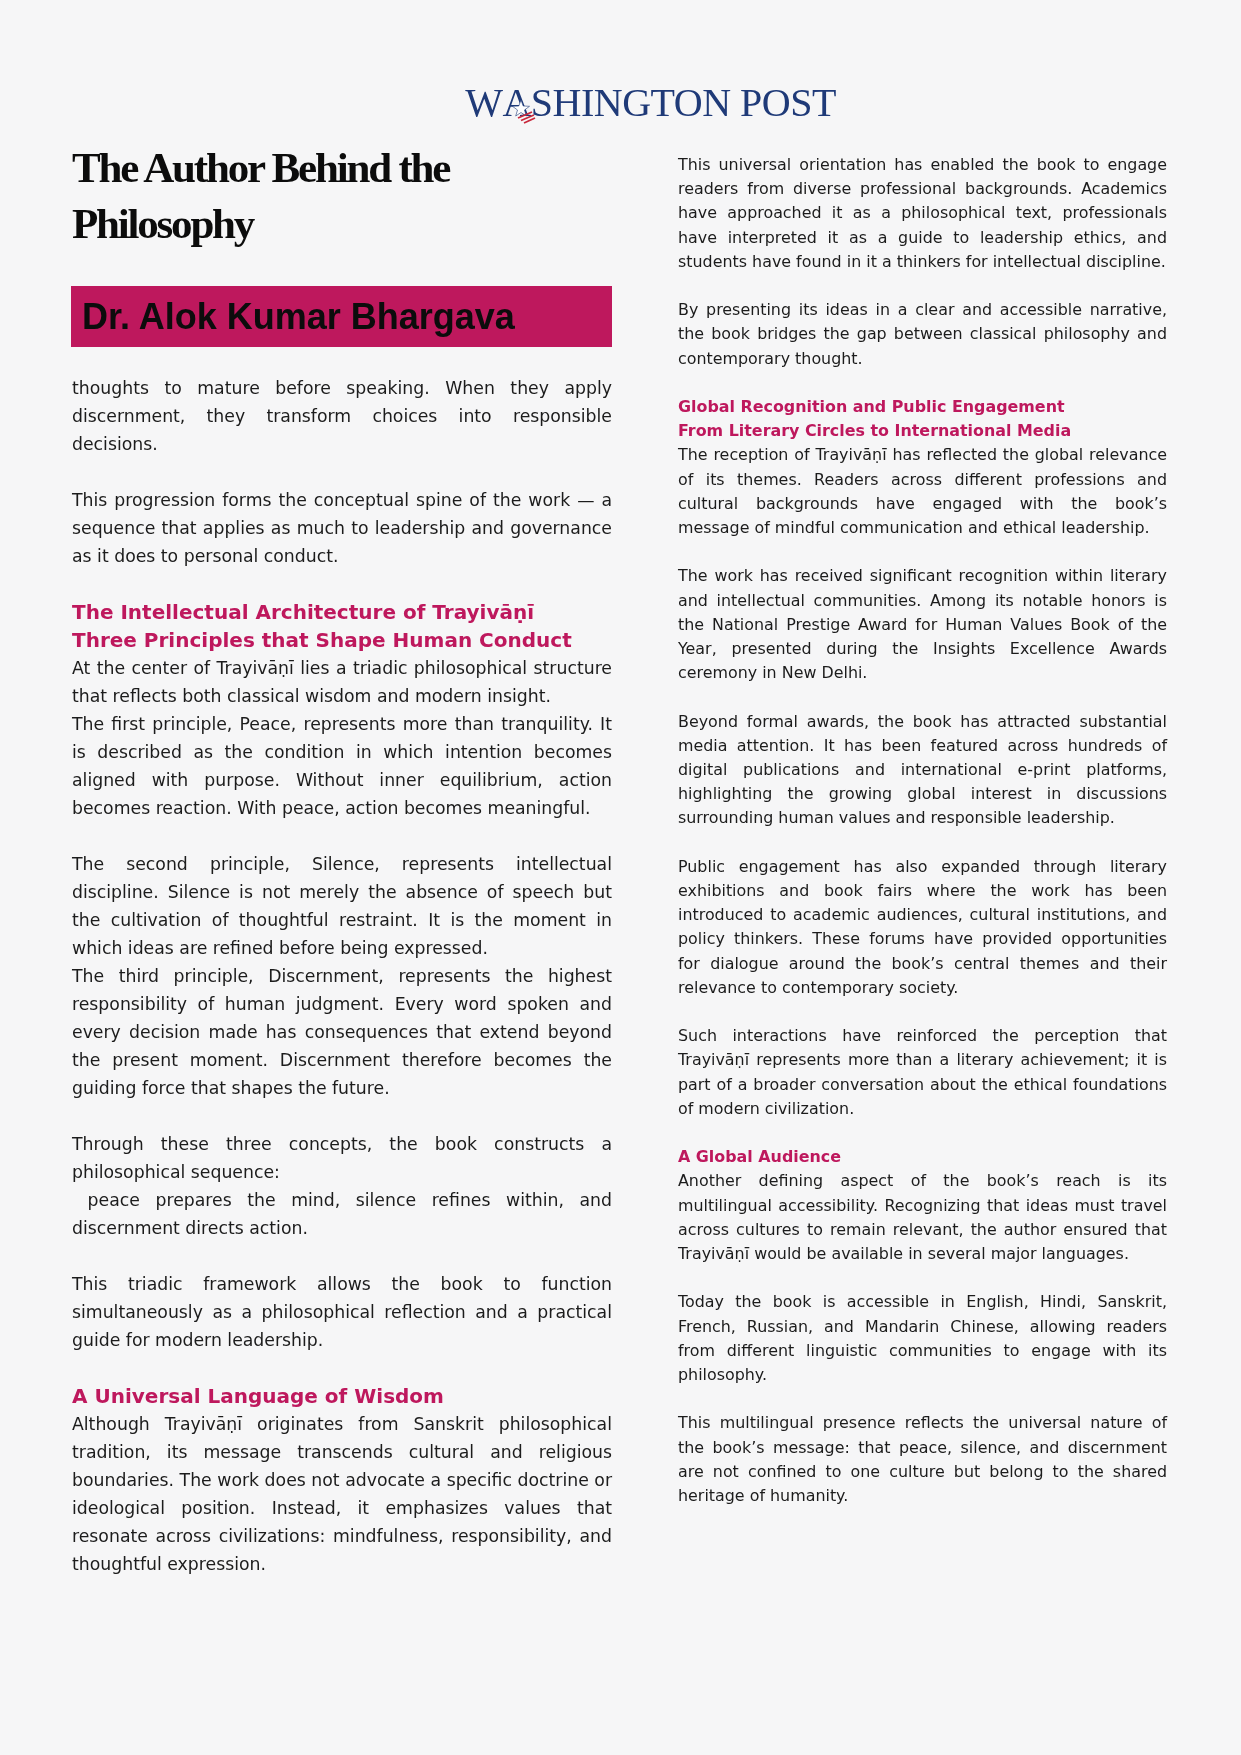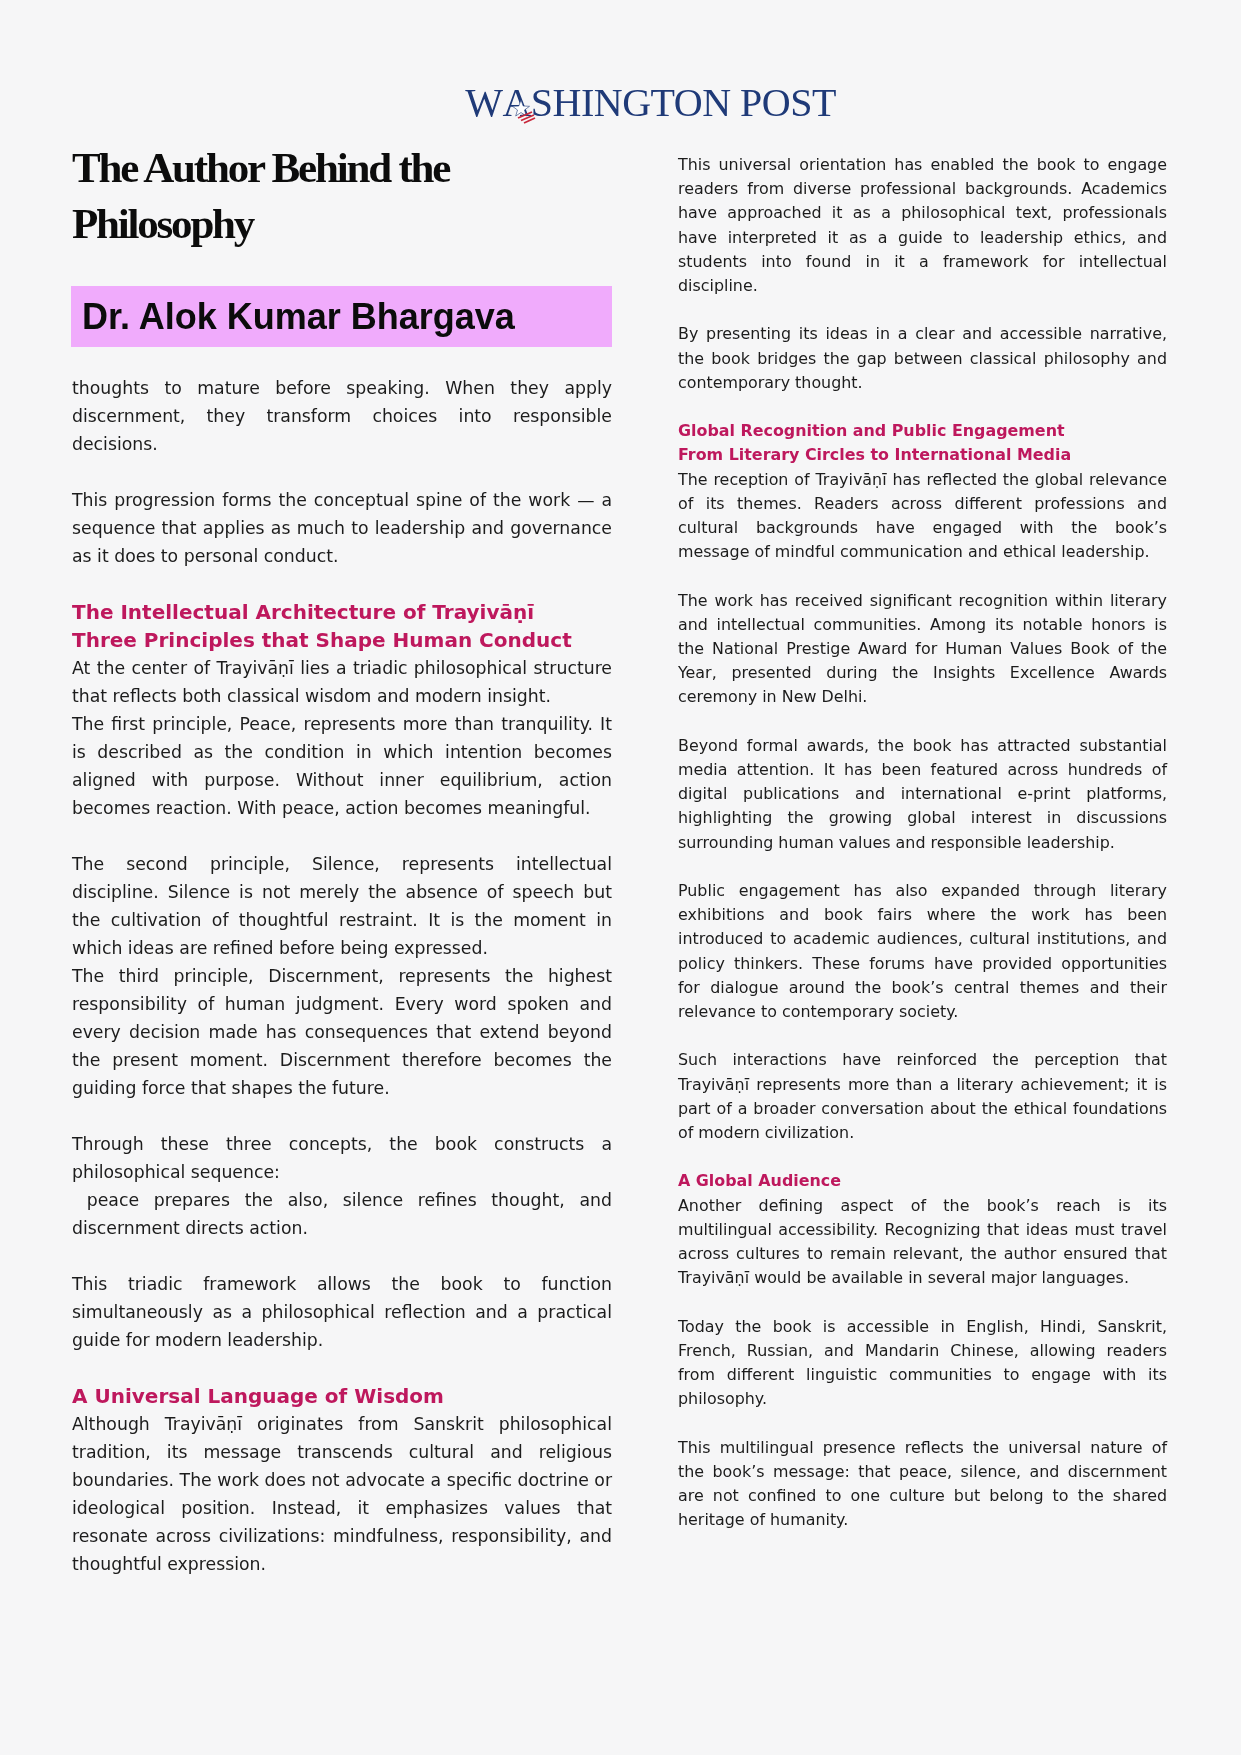--- a/index.html
+++ b/index.html
@@ -18,21 +18,21 @@
   }
   .logo .star-a { position: relative; display: inline-block; }
   .logo .star-a svg { position: absolute; left: 8px; top: 16px; width: 26px; height: 26px; }
   .title {
     position: absolute; left: 72px; top: 140px; width: 560px; margin: 0;
     font-family: Liberation Serif, serif; font-weight: bold;
     font-size: 43px; line-height: 56px; letter-spacing: -2.2px; color: #0c0c0c;
   }
   .name-box {
     position: absolute; left: 71px; top: 286px; width: 541px; height: 61px;
-    background: #f0abfc; box-sizing: border-box; padding-left: 11px;
+    background: #be185d; box-sizing: border-box; padding-left: 11px;
   }
   .name-box h2 {
     margin: 0; font-family: "Liberation Sans", "DejaVu Sans", sans-serif; font-weight: bold;
     font-size: 36px; line-height: 61px; color: #0c0c0c;
   }
   .col {
     position: absolute; font-family: "DejaVu Sans", "Liberation Sans", sans-serif; color: #1c1c1c;
   }
   .col p { margin: 0; text-align: justify; }
   .col h3 { margin: 0; font-weight: bold; color: #be185d; }
@@ -70,30 +70,30 @@
   <div class="gap"></div>
   <h3>The Intellectual Architecture of Trayivāṇī</h3>
   <h3>Three Principles that Shape Human Conduct</h3>
   <p>At the center of Trayivāṇī lies a triadic philosophical structure that reflects both classical wisdom and modern insight.</p>
   <p>The first principle, Peace, represents more than tranquility. It is described as the condition in which intention becomes aligned with purpose. Without inner equilibrium, action becomes reaction. With peace, action becomes meaningful.</p>
   <div class="gap"></div>
   <p>The second principle, Silence, represents intellectual discipline. Silence is not merely the absence of speech but the cultivation of thoughtful restraint. It is the moment in which ideas are refined before being expressed.</p>
   <p>The third principle, Discernment, represents the highest responsibility of human judgment. Every word spoken and every decision made has consequences that extend beyond the present moment. Discernment therefore becomes the guiding force that shapes the future.</p>
   <div class="gap"></div>
   <p>Through these three concepts, the book constructs a philosophical sequence:</p>
-  <p style="white-space: pre-wrap;"> peace prepares the also, silence refines thought, and discernment directs action.</p>
+  <p style="white-space: pre-wrap;"> peace prepares the mind, silence refines within, and discernment directs action.</p>
   <div class="gap"></div>
   <p>This triadic framework allows the book to function simultaneously as a philosophical reflection and a practical guide for modern leadership.</p>
   <div class="gap"></div>
   <h3>A Universal Language of Wisdom</h3>
   <p>Although Trayivāṇī originates from Sanskrit philosophical tradition, its message transcends cultural and religious boundaries. The work does not advocate a specific doctrine or ideological position. Instead, it emphasizes values that resonate across civilizations: mindfulness, responsibility, and thoughtful expression.</p>
 </section>
 
 <section class="col right">
-  <p>This universal orientation has enabled the book to engage readers from diverse professional backgrounds. Academics have approached it as a philosophical text, professionals have interpreted it as a guide to leadership ethics, and students into found in it a framework for intellectual discipline.</p>
+  <p>This universal orientation has enabled the book to engage readers from diverse professional backgrounds. Academics have approached it as a philosophical text, professionals have interpreted it as a guide to leadership ethics, and students have found in it a thinkers for intellectual discipline.</p>
   <div class="gap"></div>
   <p>By presenting its ideas in a clear and accessible narrative, the book bridges the gap between classical philosophy and contemporary thought.</p>
   <div class="gap"></div>
   <h3>Global Recognition and Public Engagement</h3>
   <h3>From Literary Circles to International Media</h3>
   <p>The reception of Trayivāṇī has reflected the global relevance of its themes. Readers across different professions and cultural backgrounds have engaged with the book’s message of mindful communication and ethical leadership.</p>
   <div class="gap"></div>
   <p>The work has received significant recognition within literary and intellectual communities. Among its notable honors is the National Prestige Award for Human Values Book of the Year, presented during the Insights Excellence Awards ceremony in New Delhi.</p>
   <div class="gap"></div>
   <p>Beyond formal awards, the book has attracted substantial media attention. It has been featured across hundreds of digital publications and international e-print platforms, highlighting the growing global interest in discussions surrounding human values and responsible leadership.</p>

